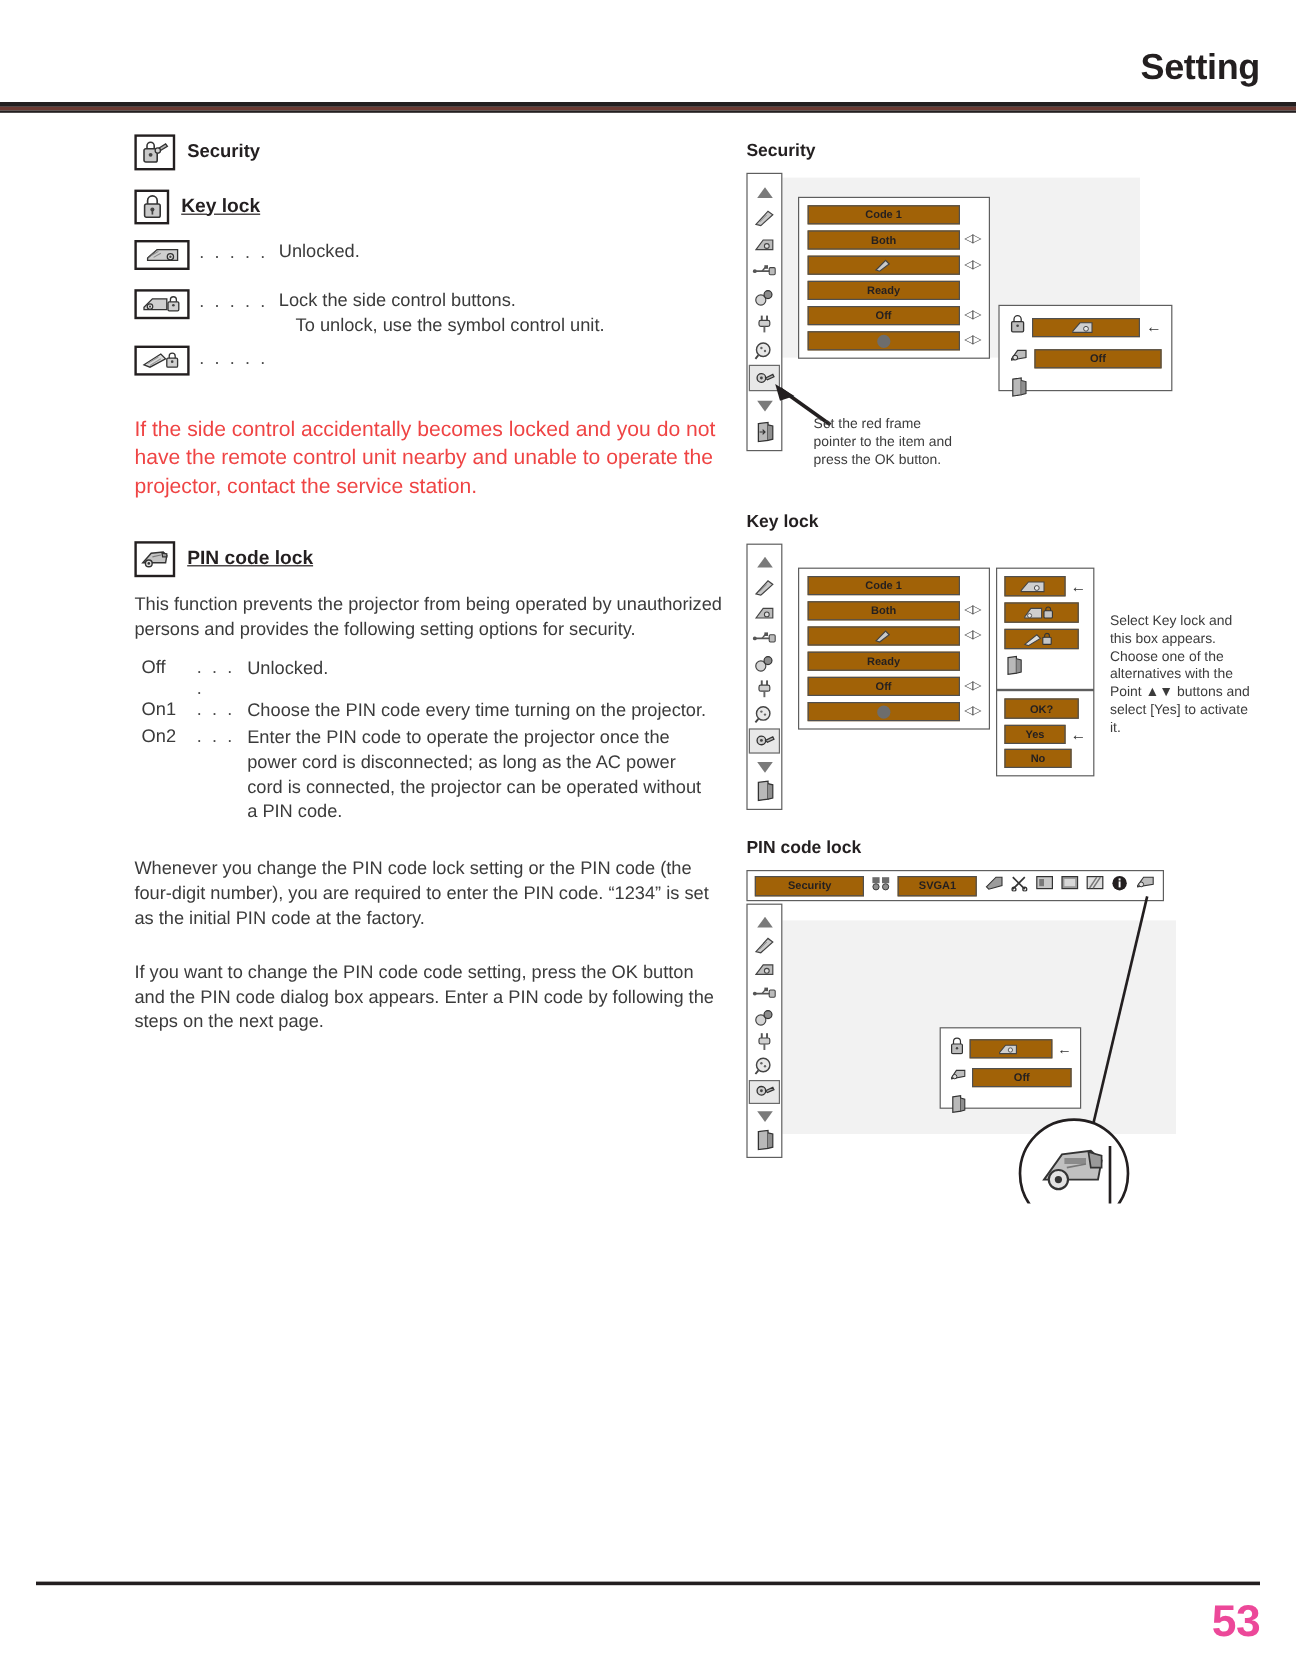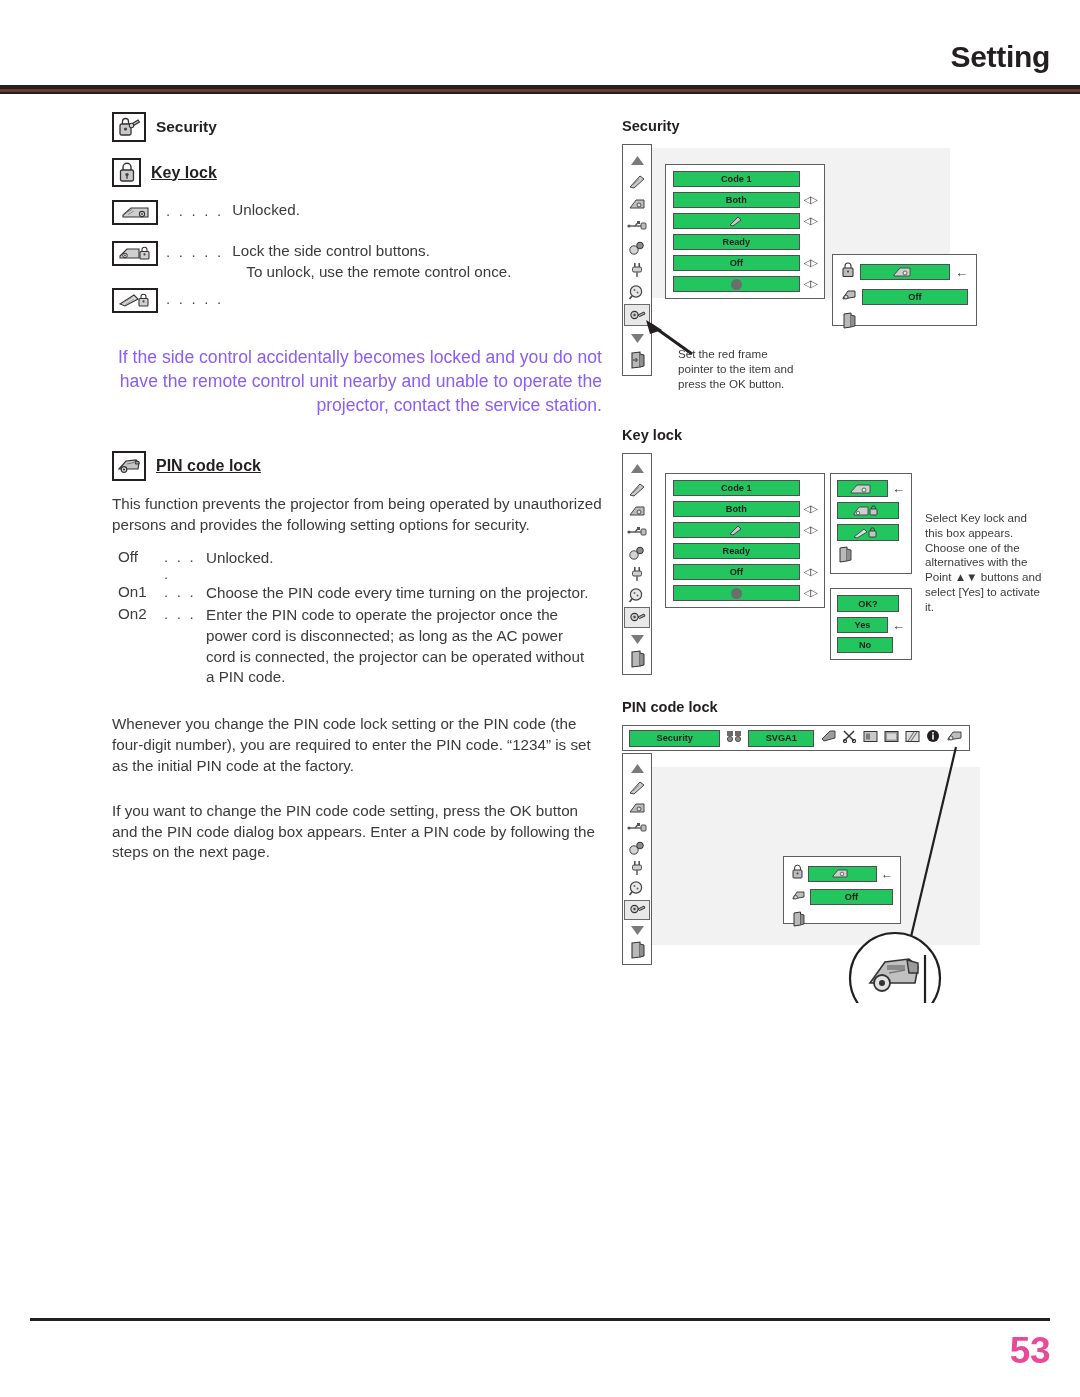--- a/index.html
+++ b/index.html
@@ -78,23 +78,22 @@
 
   .body-text {
     font-size: 15.2px;
     line-height: 1.37;
     color: #3b3b3b;
     margin: 0;
   }
   .big-text {
     font-size: 17.6px;
     line-height: 1.38;
-    color: #8b5cf6;
+    color: #ef4444;
     margin: 0;
-    text-align: right;
   }
 
   .head-row {
     display: flex;
     align-items: center;
     gap: 10px;
   }
   .head-label {
     font-size: 15.4px;
     font-weight: bold;
@@ -203,21 +202,21 @@
     padding: 6px 7px;
   }
   .osd-item {
     display: flex;
     align-items: center;
     gap: 4px;
     margin-bottom: 5px;
   }
   .osd-field {
     border: 1.6px solid #4f4f4f;
-    background: #22c55e;
+    background: #a16207;
     height: 16px;
     display: flex;
     align-items: center;
     justify-content: center;
     font-size: 9.2px;
     font-weight: bold;
     color: #231f20;
     box-sizing: border-box;
   }
   .arrows {
@@ -302,21 +301,21 @@
         <circle cx="8" cy="10.5" r="2.3" fill="#e2e2e2" stroke="#333" stroke-width="1"></circle>
         <circle cx="8" cy="10.5" r="0.9" fill="#444"></circle>
         <rect x="23" y="6.5" width="9" height="7.5" rx="1" fill="#d0d0d0" stroke="#333" stroke-width="1.1"></rect>
         <path d="M25 6.5 V4.8 a2.5 2.5 0 0 1 5 0 V6.5" fill="none" stroke="#333" stroke-width="1.1"></path>
         <circle cx="27.5" cy="9.4" r="1.1" fill="#444"></circle>
       </svg>
     </span>
     <span class="leader-dots">. . . . .</span>
     <span class="leader-text">
       <span>Lock the side control buttons.</span>
-      <span class="sub">To unlock, use the remote control once.</span>
+      <span class="sub">To unlock, use the symbol control unit.</span>
     </span>
   </div>
 
   <div class="leader-row" style="margin-top:5px;">
     <span class="icon-box ib-wide">
       <svg width="36" height="17" viewBox="0 0 36 17">
         <path d="M3 12 L17 3 L21 7 L8 14 Z" fill="#dcdcdc" stroke="#333" stroke-width="1.1"></path>
         <line x1="6" y1="11" x2="15" y2="5.5" stroke="#999" stroke-width="0.9"></line>
         <line x1="8" y1="12.6" x2="17" y2="7" stroke="#999" stroke-width="0.9"></line>
         <rect x="22" y="6.5" width="9" height="7.5" rx="1" fill="#d0d0d0" stroke="#333" stroke-width="1.1"></rect>
@@ -662,21 +661,21 @@
         <div>
           <span>
             <svg width="16" height="17" viewBox="0 0 16 17">
                 <path d="M3 2 L10 1 L10 15 L3 16 Z" fill="#b9b9b9" stroke="#333" stroke-width="1"></path>
                 <path d="M10 3 L14 4 L14 14 L10 15" fill="#8f8f8f" stroke="#333" stroke-width="0.9"></path>
               </svg>
           </span>
         </div>
       </div>
 
-      <div class="osd-panel" style="position:absolute; left:210px; top:137px; width:82px; padding:6px 6px;">
+      <div class="osd-panel" style="position:absolute; left:210px; top:124px; width:82px; padding:6px 6px;">
         <div style="margin-bottom:5px;">
           <span class="osd-field" style="width:62px;height:17px;">OK?</span>
         </div>
         <div style="display:flex;align-items:center;gap:4px;margin-bottom:4px;">
           <span class="osd-field" style="width:56px;height:16px;">Yes</span>
           <span style="font-size:13px;color:#333;line-height:1;">←</span>
         </div>
         <div>
           <span class="osd-field" style="width:56px;height:16px;">No</span>
         </div>

